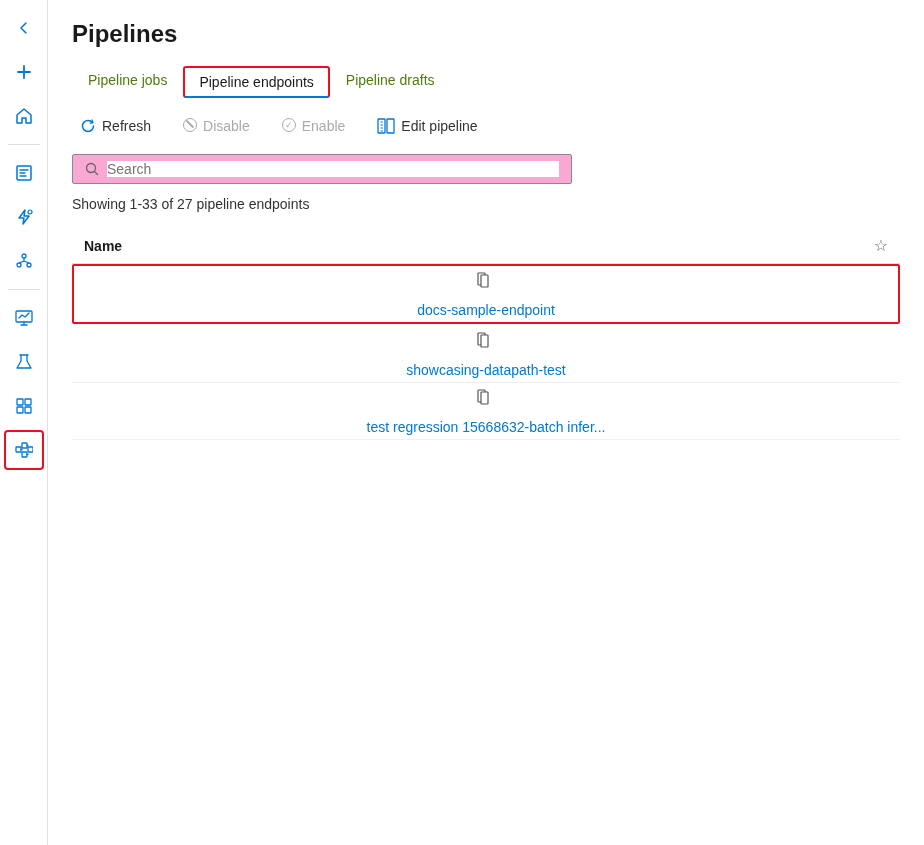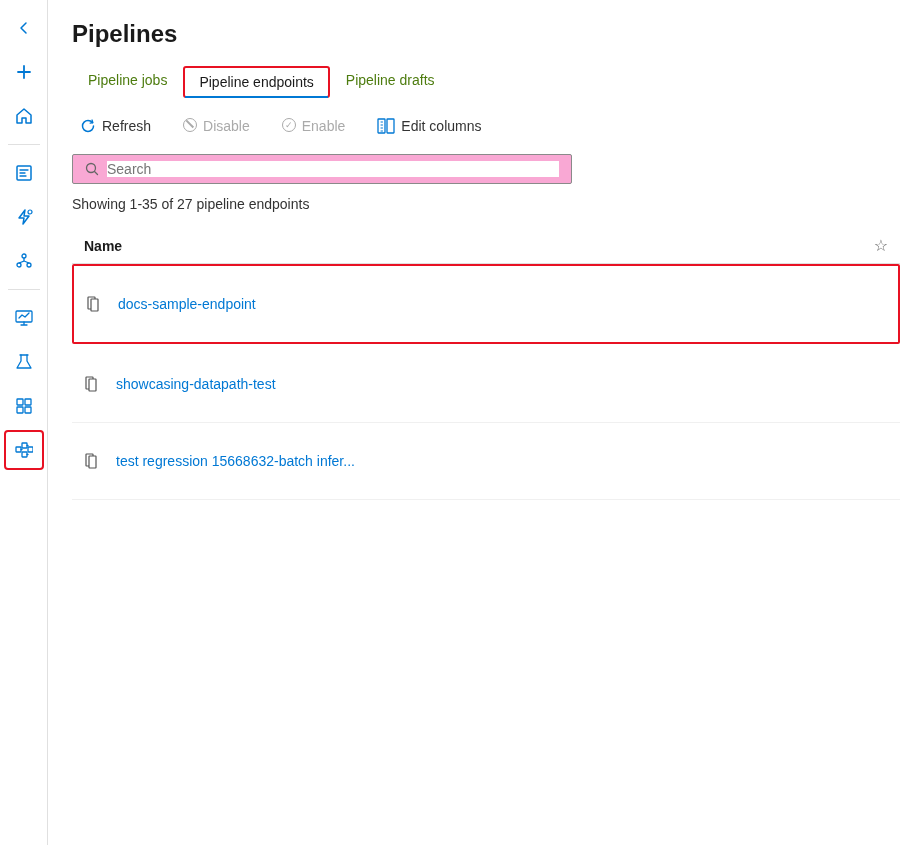--- a/index.html
+++ b/index.html
@@ -153,24 +153,25 @@
       flex: 1;
     }
     .col-star {
       font-size: 16px;
       color: #666;
       cursor: pointer;
     }
     .table-row {
       display: flex;
       align-items: center;
-      padding: 28px 12px;
+      padding: 4px 12px;
       border-bottom: 1px solid #f0f0f0;
       gap: 12px;
       cursor: pointer;
+      flex-direction: column;
     }
     .row-link {
       font-size: 14px;
       color: #0078d4;
       text-decoration: none;
       flex: 1;
     }
 
     
     .endpoint-icon {
@@ -288,35 +289,35 @@
     <button class="toolbar-btn disabled">
       <span style="display:inline-block;width:14px;height:14px;border:1.5px solid #aaa;border-radius:50%;position:relative;flex-shrink:0;display:inline-flex;align-items:center;justify-content:center;font-size:9px;color:#aaa;">✓</span>
       <span>Enable</span>
     </button>
     <button class="toolbar-btn">
       <svg width="18" height="16" viewBox="0 0 18 16" fill="none">
         <rect x="1" y="1" width="7" height="14" rx="0.5" stroke="#0078d4" stroke-width="1.3"></rect>
         <rect x="10" y="1" width="7" height="14" rx="0.5" stroke="#0078d4" stroke-width="1.3"></rect>
         <path d="M4 4H5.5M4 7H5.5M4 10H5.5M4 13H5.5" stroke="#0078d4" stroke-width="1" stroke-linecap="round"></path>
       </svg>
-      <span>Edit columns</span>
+      <span>Edit pipeline</span>
     </button>
   </div>
 
   <div class="search-container">
     <div class="search-box">
       <svg width="14" height="14" viewBox="0 0 14 14" fill="none">
         <circle cx="6" cy="6" r="4.5" stroke="#666" stroke-width="1.3"></circle>
         <path d="M9.5 9.5L12.5 12.5" stroke="#666" stroke-width="1.3" stroke-linecap="round"></path>
       </svg>
       <input type="text" placeholder="Search" style="">
     </div>
   </div>
 
-  <div class="count-text">Showing 1-35 of 27 pipeline endpoints</div>
+  <div class="count-text">Showing 1-33 of 27 pipeline endpoints</div>
 
   <div class="table-container">
     <div class="table-header">
       <span class="col-name">Name</span>
       <span class="col-star">☆</span>
     </div>
 
     <div class="table-row" style="border: 2px solid #e81123; border-radius: 2px; margin-bottom: 2px;">
       <span class="endpoint-icon">
         <svg width="18" height="16" viewBox="0 0 18 16" fill="none">

